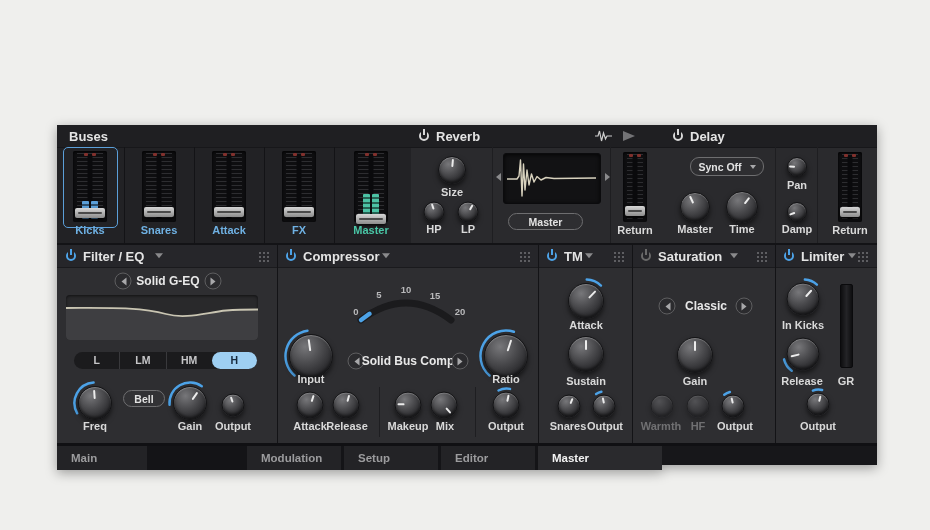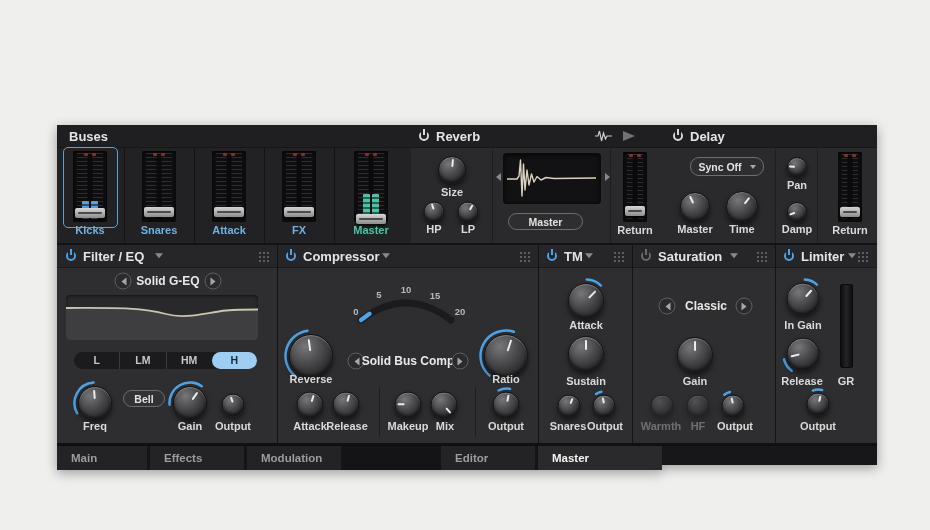--- a/index.html
+++ b/index.html
@@ -311,21 +311,21 @@
   </div>
   <div class="knob" style="left: 254px; top: 231px; width: 44px; height: 44px;">
       <svg width="58" height="58" class="karc">
         <path d="M12.608915952993243,48.534133299533934 A25.5,25.5 0 0 1 25.45108592551833,3.7481642470899565" stroke="#4da3e8" stroke-width="2.5" fill="none" stroke-linecap="round"></path>
       </svg>
       <div class="kface"></div>
       <div class="krot" style="transform: rotate(-8deg);">
         <div class="kline"></div>
       </div>
     </div>
-  <div class="klabel" style="left:254px;top:254px">Reverse</div>
+  <div class="klabel" style="left:254px;top:254px">Input</div>
   <div class="cbtn" style="left:299px;top:236px">
       <div class="tri-l"></div>
     </div>
   <div class="ptext" style="left:351px;top:236px">Solid Bus Comp</div>
   <div class="cbtn" style="left:403px;top:236px">
       <div class="tri-r"></div>
     </div>
   <div class="knob" style="left: 449px; top: 231px; width: 44px; height: 44px;">
       <svg width="58" height="58" class="karc">
         <path d="M12.608915952993243,48.534133299533934 A25.5,25.5 0 0 1 36.87993335656116,4.748058834473586" stroke="#4da3e8" stroke-width="2.5" fill="none" stroke-linecap="round"></path>
@@ -468,21 +468,21 @@
   <div class="gridic" style="left:801px;top:127px"></div>
   <div class="knob" style="left: 746px; top: 174px; width: 33px; height: 33px;">
       <svg width="47" height="47" class="karc">
         <path d="M24.895129474882506,3.548718994803515 A20,20 0 0 1 36.88261212717717,8.637103490452116" stroke="#4da3e8" stroke-width="2.5" fill="none" stroke-linecap="round"></path>
       </svg>
       <div class="kface"></div>
       <div class="krot" style="transform: rotate(42deg);">
         <div class="kline"></div>
       </div>
     </div>
-  <div class="klabel" style="left:746px;top:200px">In Gain</div>
+  <div class="klabel" style="left:746px;top:200px">In Kicks</div>
   <div class="knob" style="left: 746px; top: 229px; width: 33px; height: 33px;">
       <svg width="47" height="47" class="karc">
         <path d="M11.744294954150535,39.680339887498945 A20,20 0 0 1 4.094085474480071,28.338437911993356" stroke="#4da3e8" stroke-width="2.5" fill="none" stroke-linecap="round"></path>
       </svg>
       <div class="kface"></div>
       <div class="krot" style="transform: rotate(-104deg);">
         <div class="kline"></div>
       </div>
     </div>
   <div class="klabel" style="left:745px;top:256px">Release</div>
@@ -495,18 +495,18 @@
       <div class="kface"></div>
       <div class="krot" style="transform: rotate(14deg);">
         <div class="kline"></div>
       </div>
     </div>
   <div class="klabel" style="left:761px;top:301px">Output</div>
 
   <div class="abs" style="left:0;top:318px;width:820px;height:3px;background:#101013"></div>
   <div class="abs" style="left:0;top:321px;width:605px;height:24px;background:#141417"></div>
   <div class="tab" style="left:0;width:90px">Main</div>
-  <div class="tab" style="left:93px;width:94px">Effects</div>
   <div class="tab" style="left:190px;width:94px">Modulation</div>
+  <div class="tab" style="left:287px;width:94px">Setup</div>
   <div class="tab" style="left:384px;width:94px">Editor</div>
   <div class="tab active" style="left:481px;width:124px">Master</div>
   <div class="abs" style="left:605px;top:321px;width:215px;height:19px;background:#17171a"></div>
 </div>
 
 </body></html>

